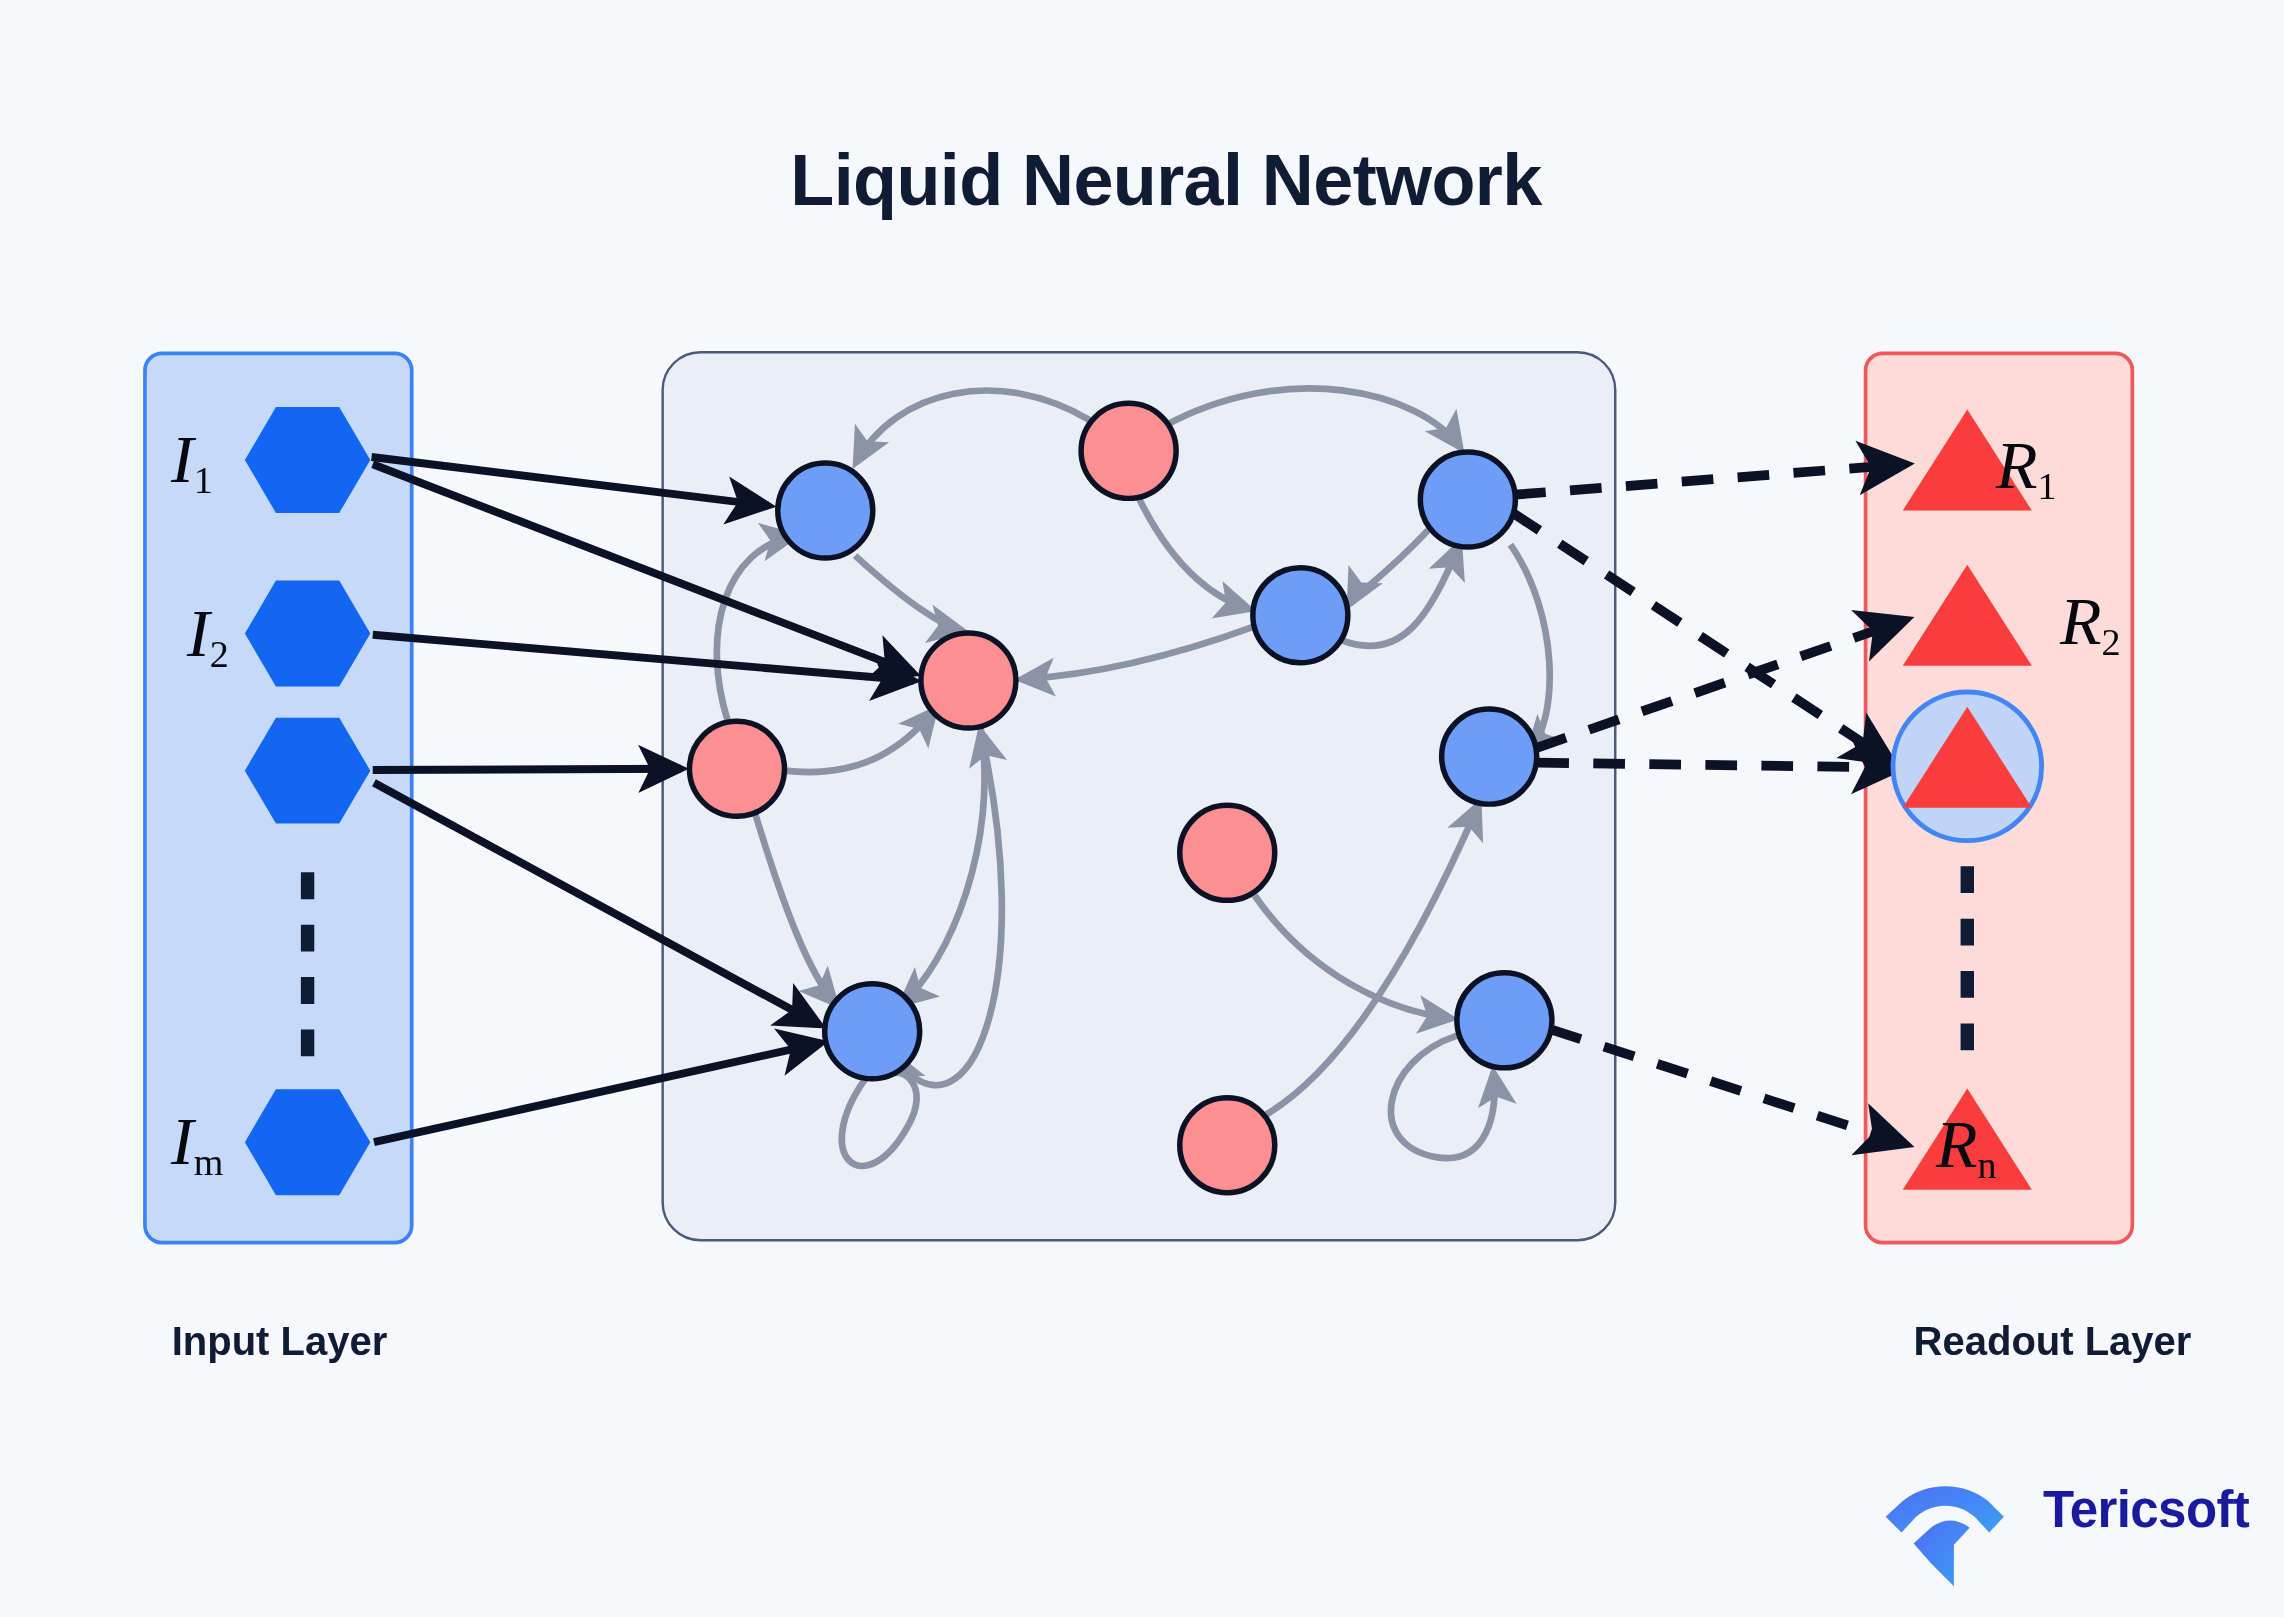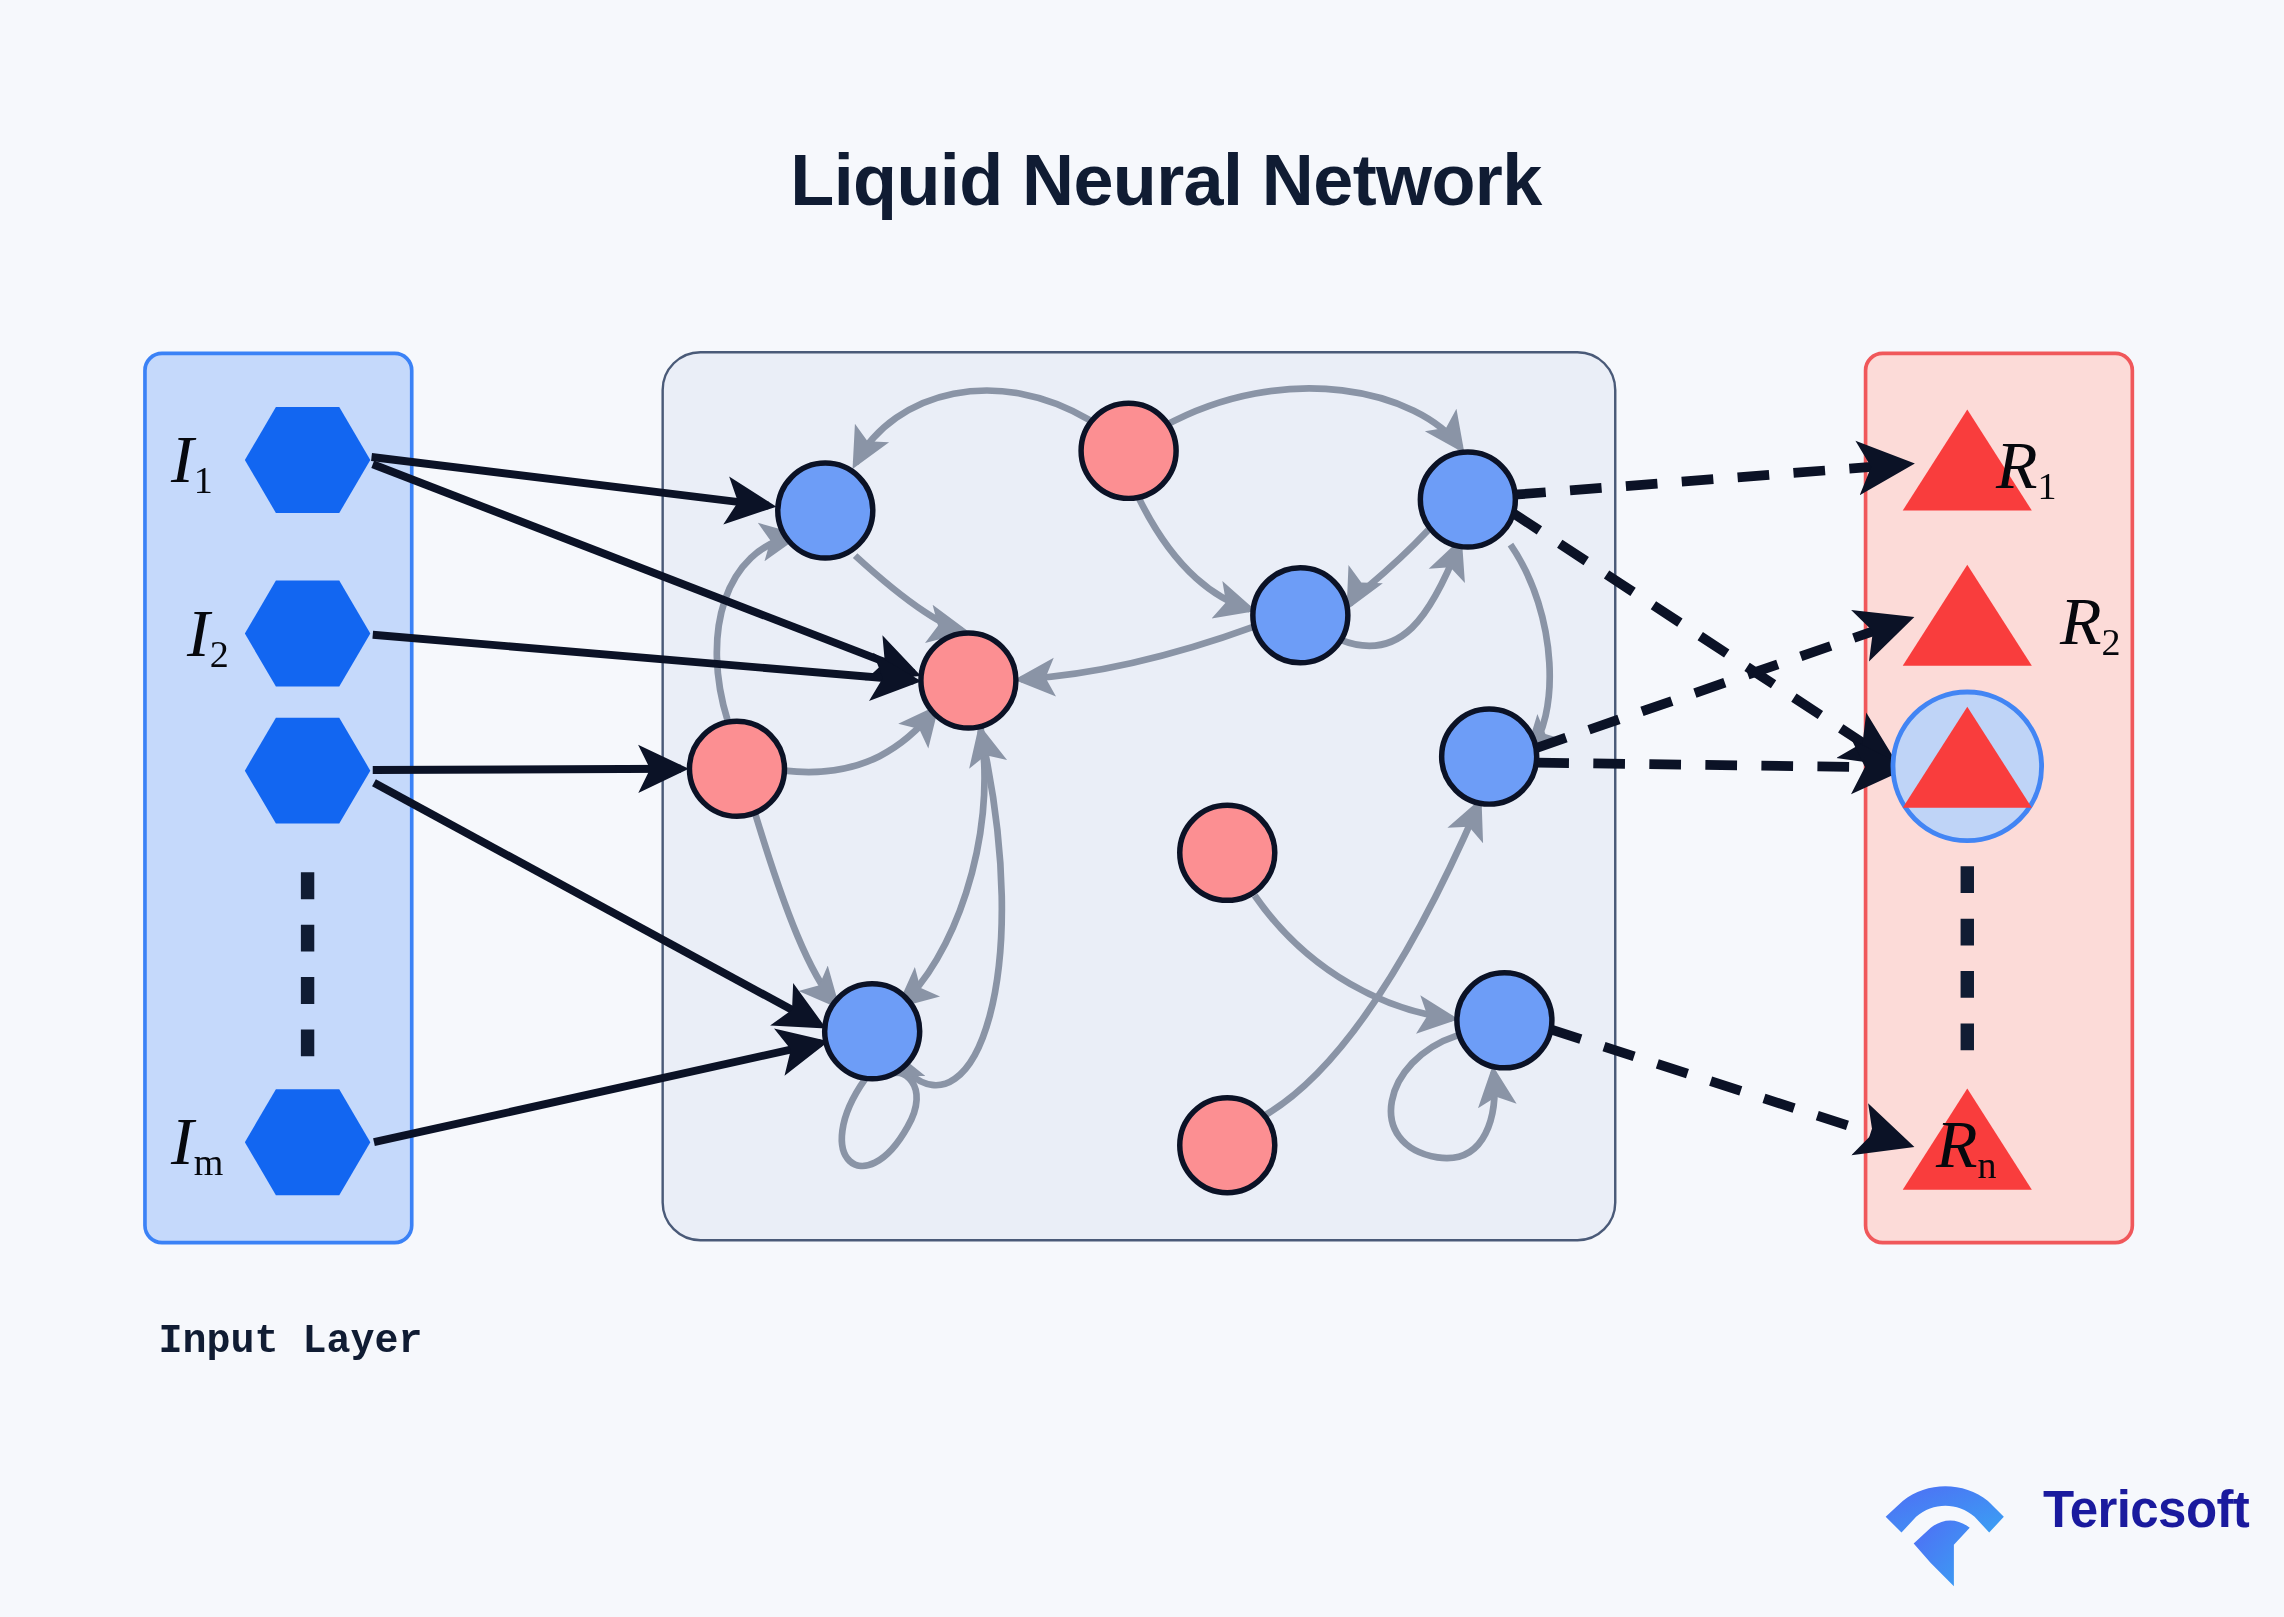--- a/index.html
+++ b/index.html
@@ -13,21 +13,21 @@
   #root{position:absolute;inset:0;}
   svg.stage{position:absolute;left:0;top:0;width:2284px;height:1618px;}
   .title{
     position:absolute;left:0;top:139px;width:2284px;text-align:center;
     font-size:72px;font-weight:bold;color:#101c33;letter-spacing:-0.6px;margin-left:24px;
   }
   .layer-label{
     position:absolute;font-size:40px;font-weight:bold;color:#101c33;
     text-align:center;white-space:nowrap;
   }
-  .lbl-input{left:11px;top:1319px;width:559px;font-family:Liberation Mono, monospace;}
+  .lbl-input{left:0px;top:1319px;width:559px;}
   .lbl-liquid{left:663px;top:1319px;width:953px;}
   .lbl-readout{left:1821px;top:1319px;width:463px;}
   .math{
     font-family:"Liberation Serif", serif;font-style:italic;
     font-size:68px;color:#06080d;white-space:nowrap;position:absolute;
   }
   .math sub{
     font-style:normal;font-size:0.56em;vertical-align:-0.28em;
     font-family:"Liberation Serif", serif;
   }
@@ -149,20 +149,21 @@
 
   <div class="math" style="left:171px;top:420px;text-align:center;">I<sub>1</sub></div>
   <div class="math" style="left:171px;top:594px;margin-left:16px;">I<sub>2</sub></div>
   <div class="math" style="left:171px;top:1102px;">I<sub>m</sub></div>
 
   <div class="math" style="left:1996px;top:426px;">R<sub>1</sub></div>
   <div class="math" style="left:2060px;top:582px;">R<sub>2</sub></div>
   <div class="math" style="left:1936px;top:1105px;">R<sub>n</sub></div>
 
   <div class="layer-label lbl-input">Input Layer</div>
+  <div class="layer-label lbl-readout">Readout Layer</div>
 
   <div class="brand">
     <div style="width:152px"></div>
     <div class="brand-name">Tericsoft</div>
   </div>
 
 </div>
 
 
 </body></html>

